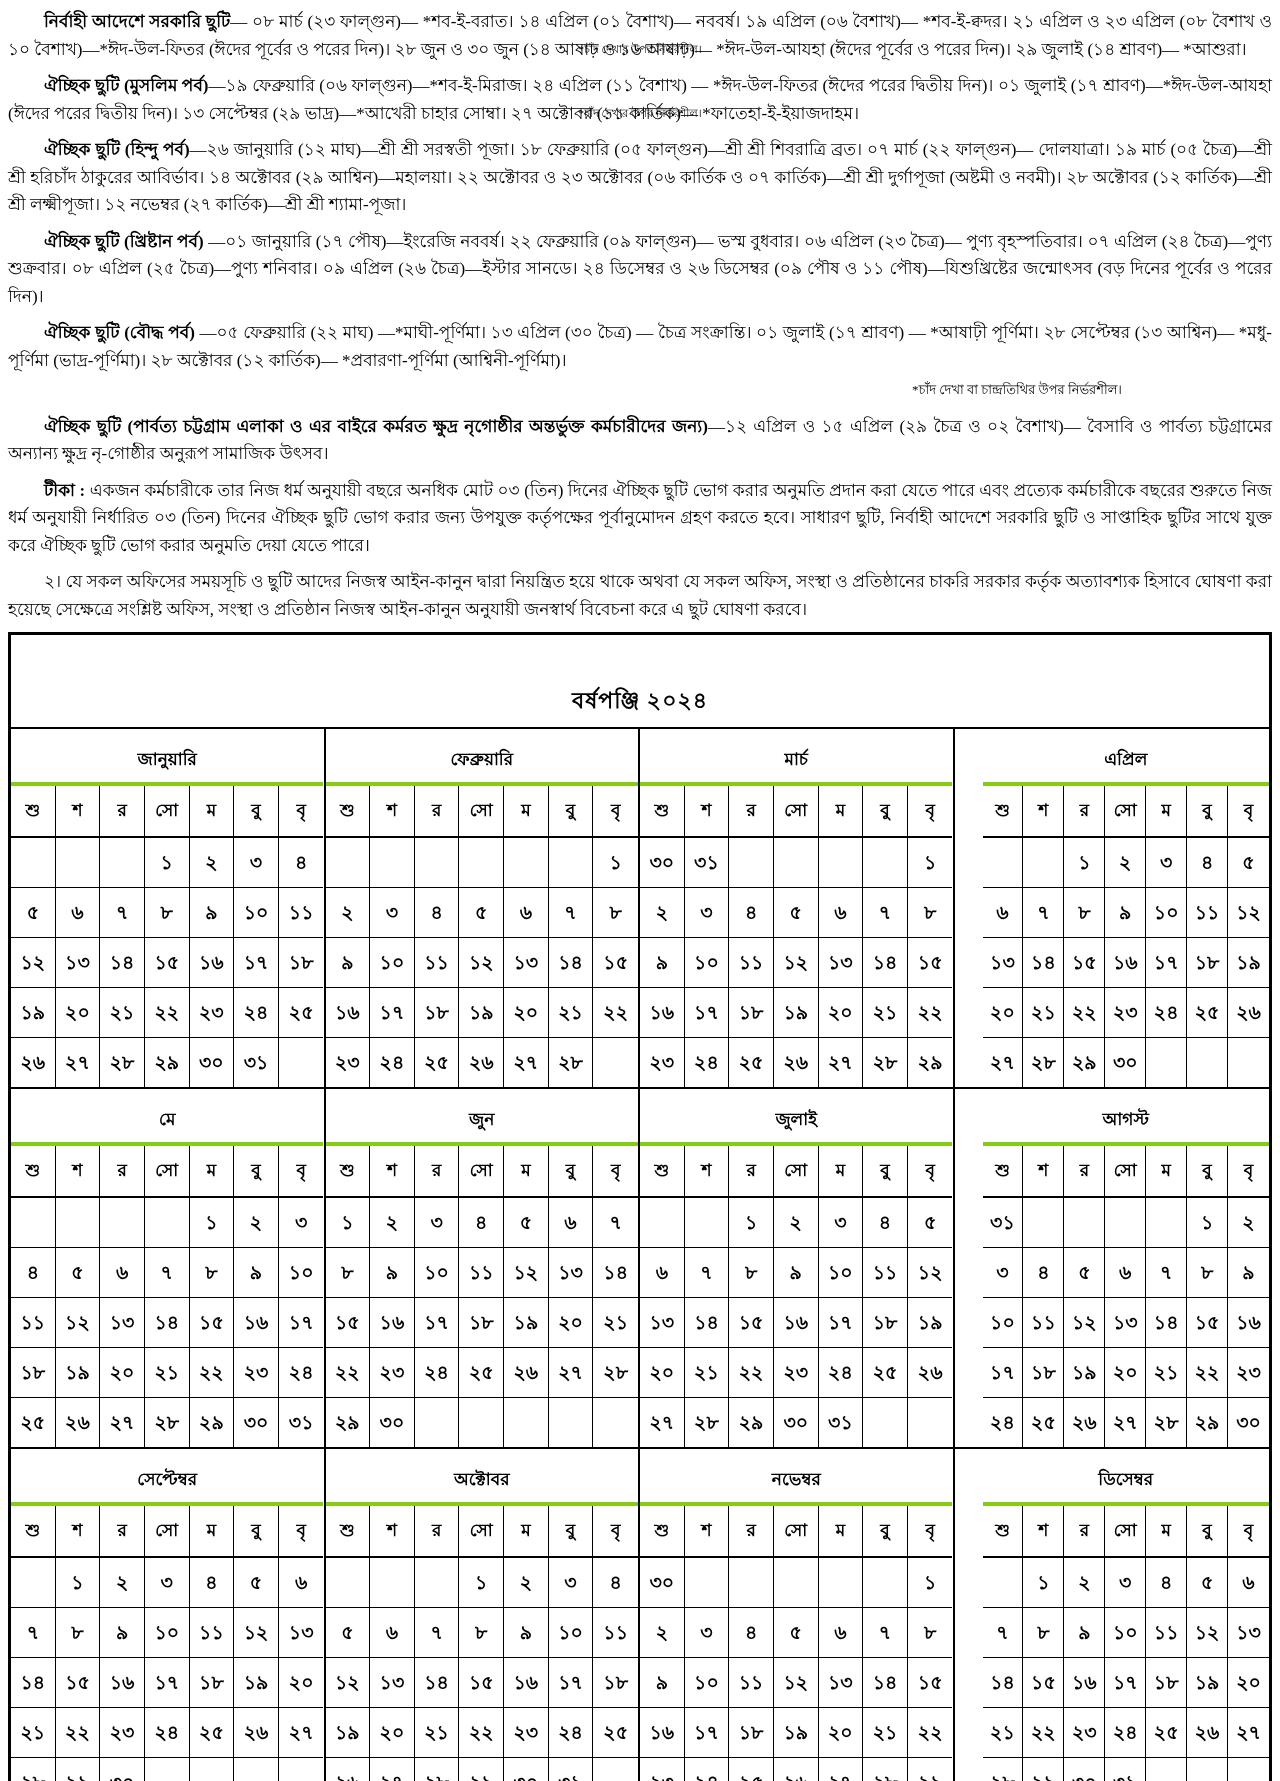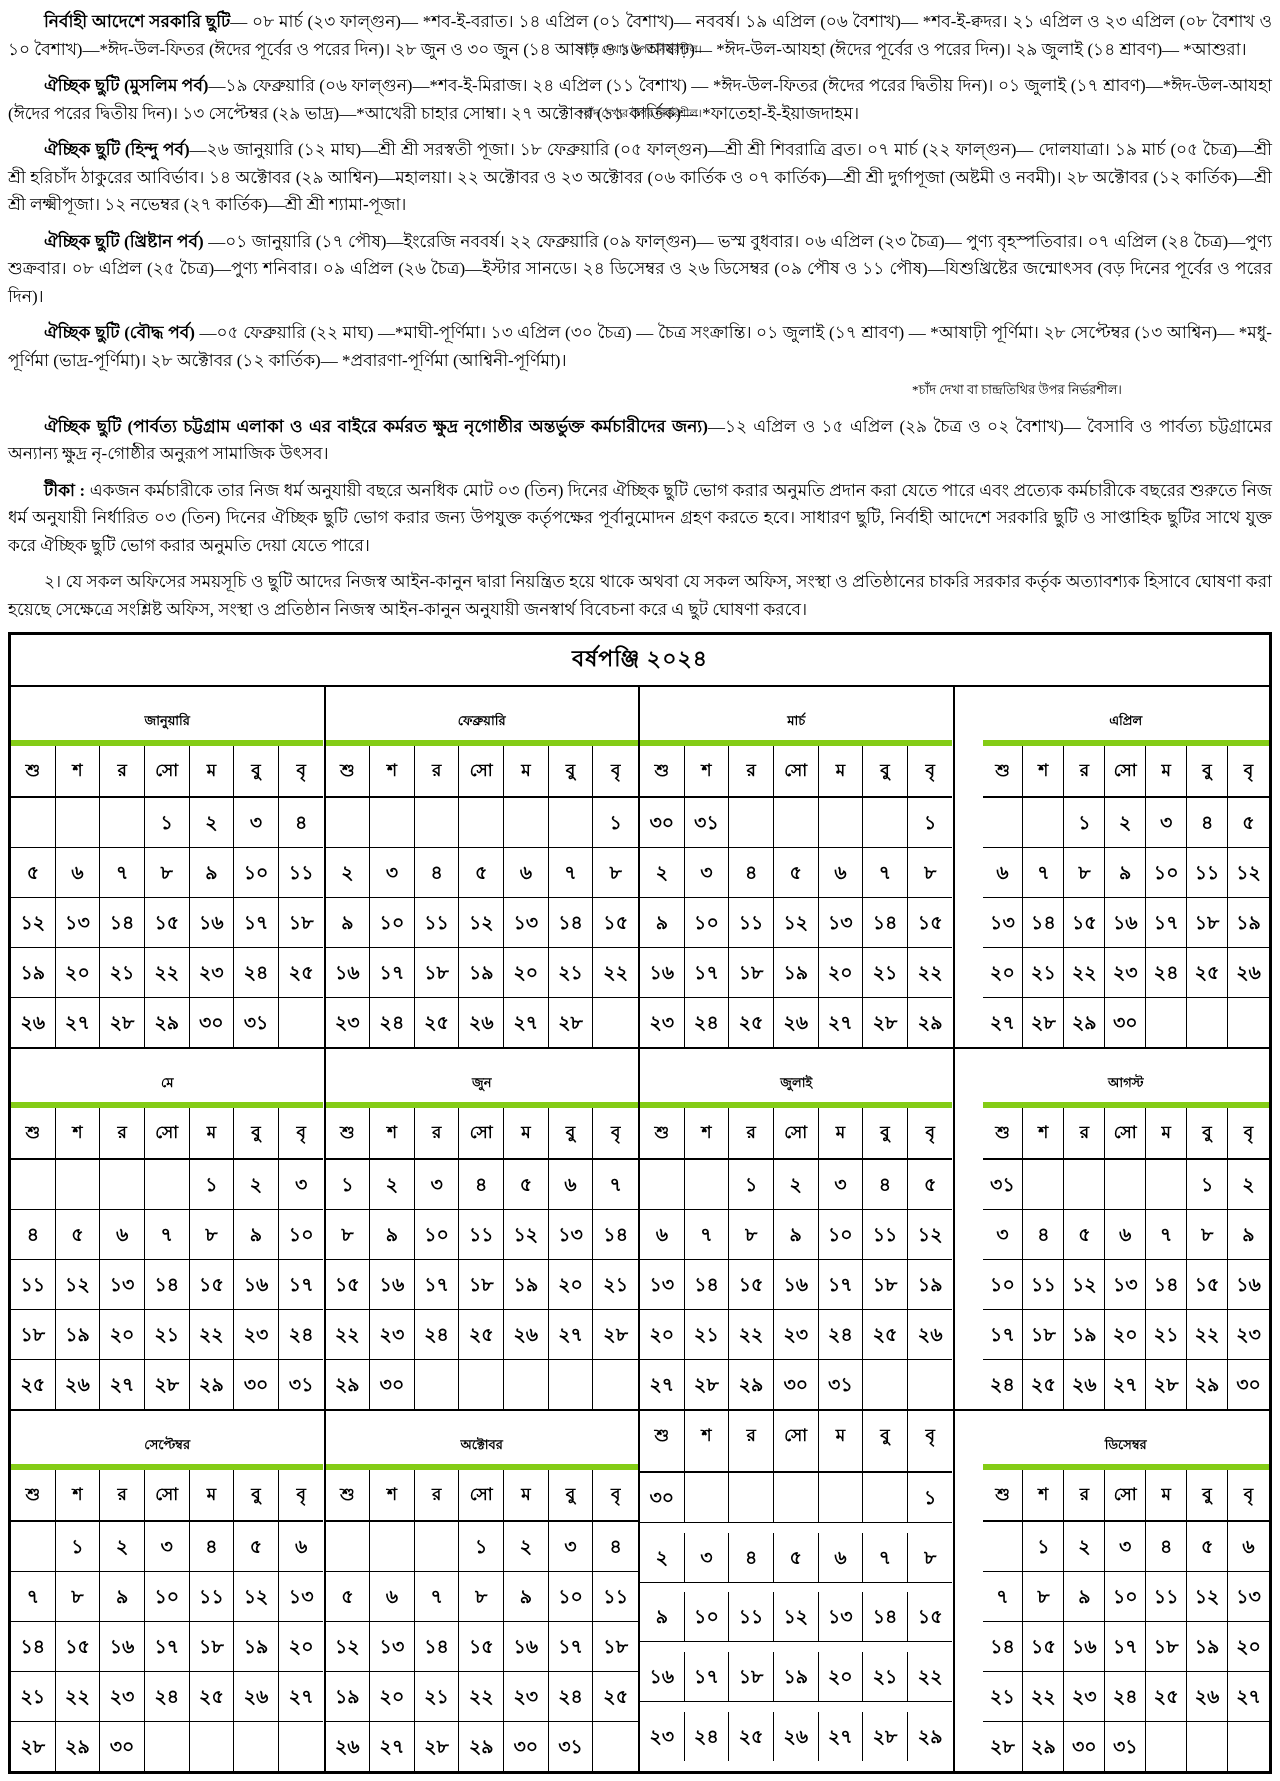--- a/index.html
+++ b/index.html
@@ -11,28 +11,28 @@
         text-indent:36px;margin:4px 0 9px 0;}
   .para .lead{font-weight:bold;}
   .note-inline{text-align:center;text-indent:0;line-height:27.5px;
         margin-top:-27.5px;font-size:11px;}
   .note-own{text-align:right;text-indent:0;line-height:27.5px;
         padding-right:150px;font-size:13px;margin-top:2px;}
 
   .cal{border:3px solid #000;margin:8px 0 0 0;}
   .cal-title{text-align:center;font-weight:bold;font-size:22px;
         padding:6px 0 7px 0;border-bottom:2.5px solid #000;
-        letter-spacing:1px;}
+        letter-spacing:1px;margin-top:42px;}
   .quarter{display:grid;grid-template-columns:repeat(4,1fr);}
   .quarter + .quarter{border-top:2.5px solid #000;}
   .month{display:grid;grid-template-columns:repeat(7,1fr);
         border-right:2.5px solid #000;}
   .month:last-child{border-right:none;margin-left:28px;}
   .month-name{grid-column:1/-1;text-align:center;font-weight:bold;
-        font-size:13px;padding:24px 0 8px 0;border-bottom:6px solid #84cc16;}
+        font-size:17px;padding:17px 0 8px 0;border-bottom:4px solid #84cc16;}
   .wd{border-right:1px solid #000;border-bottom:2px solid #000;
         text-align:center;font-size:17px;font-weight:bold;
         padding:11px 0;}
   .day{border-right:1px solid #000;border-bottom:1px solid #000;
         text-align:center;font-size:19px;font-weight:600;
         height:49px;line-height:49px;}
   .c7{border-right:none;}
   .r5{border-bottom:none;}
   .footer{font-size:19px;margin:12px 0 0 2px;}
 </style>
@@ -503,20 +503,21 @@
             <div class="day c7">২৫</div>
             <div class="day r5">২৬</div>
             <div class="day r5">২৭</div>
             <div class="day r5">২৮</div>
             <div class="day r5">২৯</div>
             <div class="day r5">৩০</div>
             <div class="day r5">৩১</div>
             <div class="day c7 r5"></div>
           </div>
           <div class="month">
+            <div class="month-name">নভেম্বর</div>
             <div class="wd">শু</div>
             <div class="wd">শ</div>
             <div class="wd">র</div>
             <div class="wd">সো</div>
             <div class="wd">ম</div>
             <div class="wd">বু</div>
             <div class="wd c7">বৃ</div>
             <div class="day">৩০</div>
             <div class="day"></div>
             <div class="day"></div>

